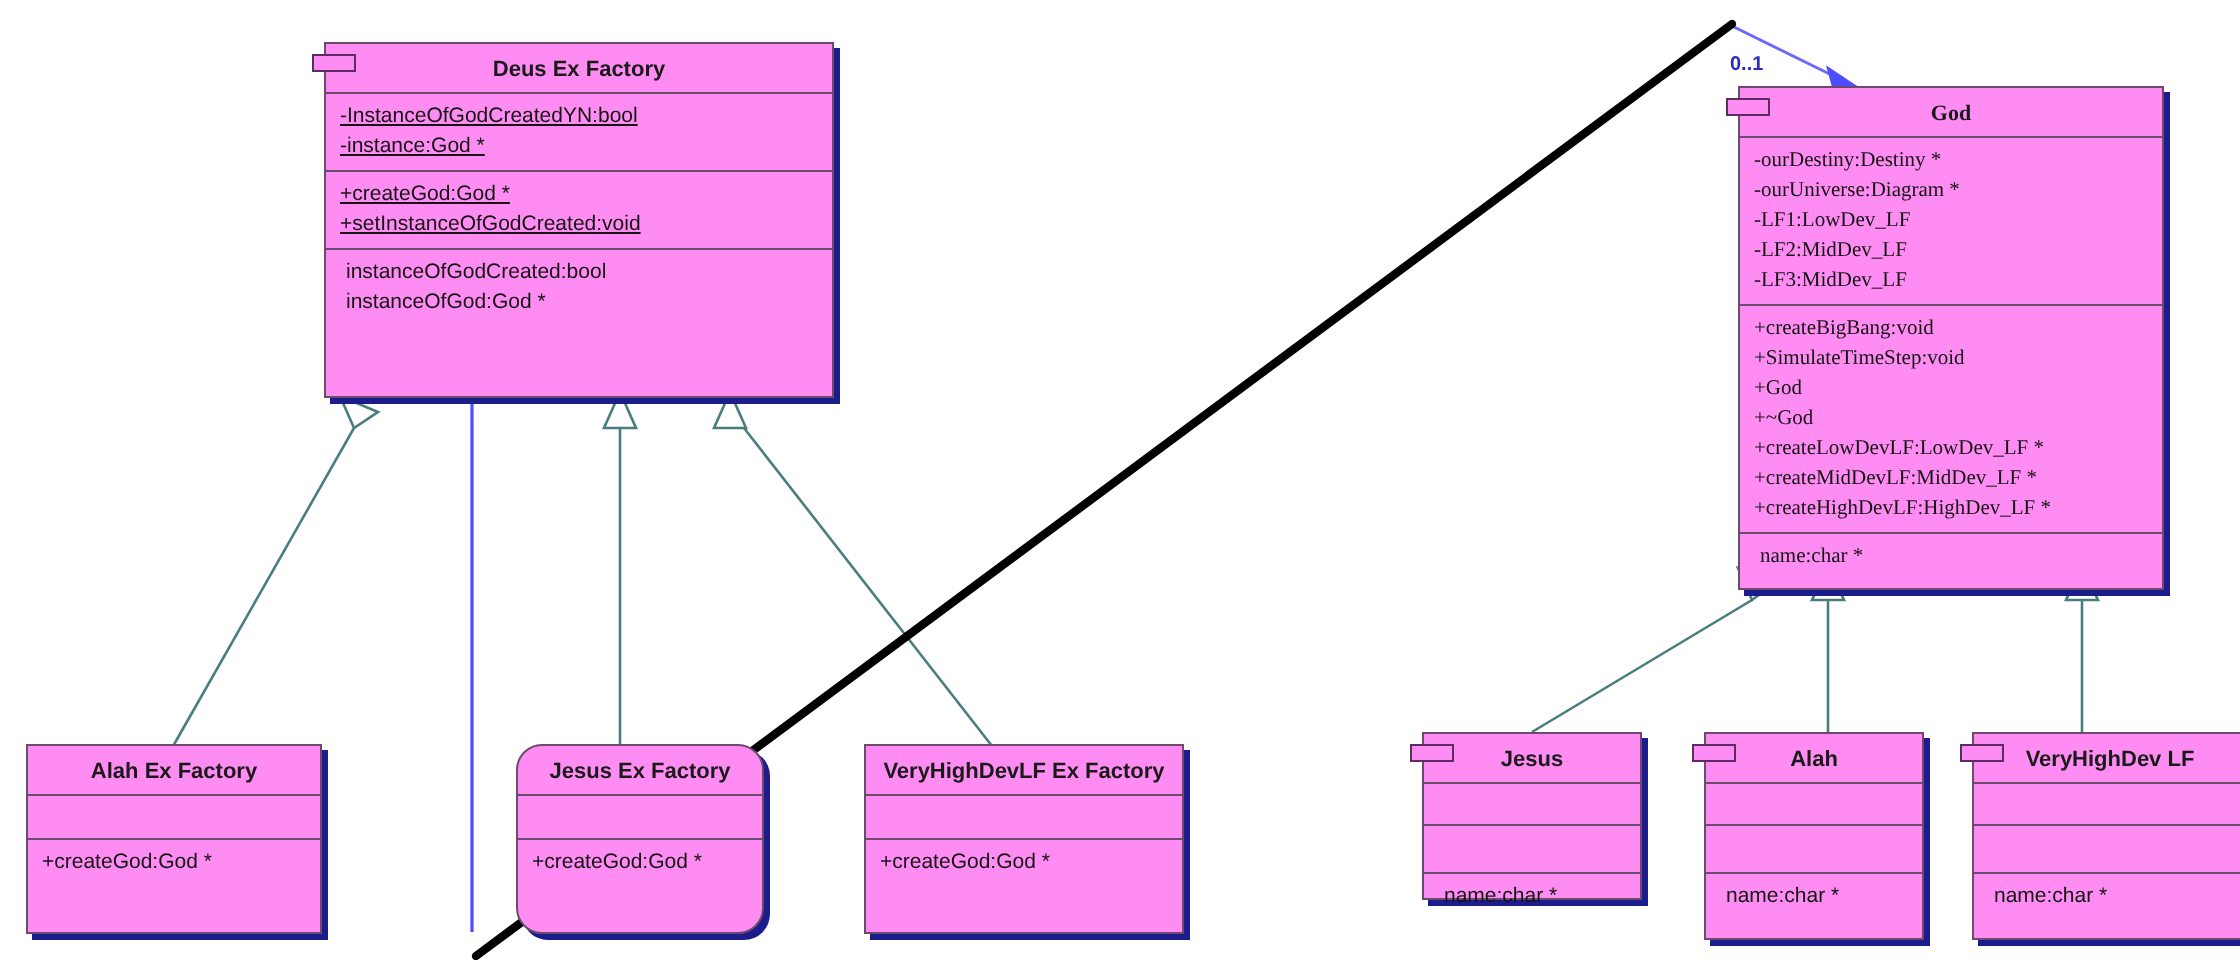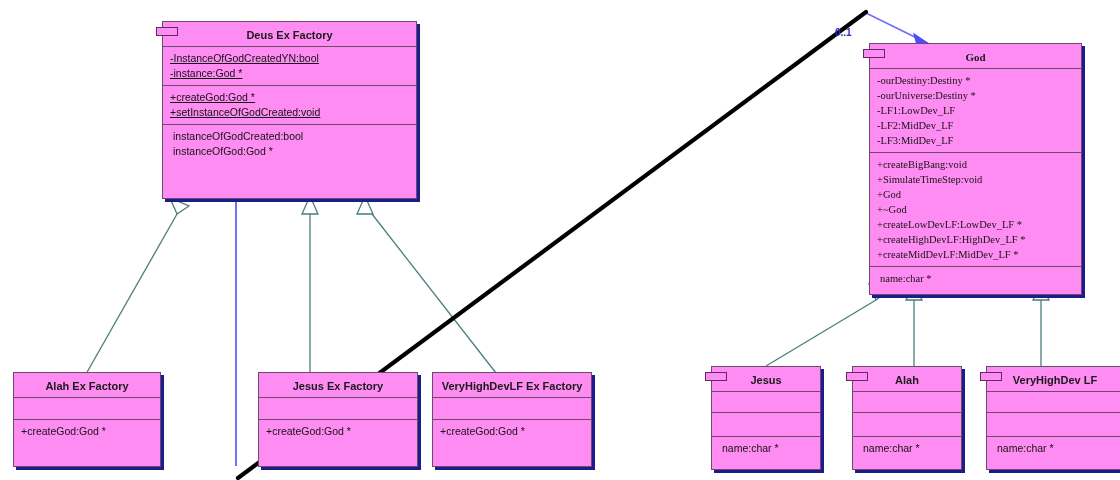--- a/index.html
+++ b/index.html
@@ -131,21 +131,21 @@
 
     <g>
       <line x1="236" y1="200" x2="236" y2="466" stroke="#4d4dff" stroke-width="1.6"></line>
       <line x1="866" y1="13" x2="929" y2="44" stroke="#6a6aff" stroke-width="1.4"></line>
       <polygon points="929,44 914,34 917,45" fill="#4d4dff" stroke="#4d4dff" stroke-width="1.2"></polygon>
     </g>
 
     <line x1="238" y1="478" x2="866" y2="12" stroke="#000000" stroke-width="4.2" stroke-linecap="round"></line>
   </svg>
 
-  <div class="mult-label" style="left:835px; top:27px;">0..1</div>
+  <div class="mult-label" style="left:865px; top:27px;">0..1</div>
 
   <div class="uml-class" style="left:162px; top:21px; width:255px; height:178px;">
     <div class="tab-icon"></div>
     <div class="uml-name">Deus Ex Factory</div>
 
     <div class="compartment">
       <div class="member underline">-InstanceOfGodCreatedYN:bool</div>
       <div class="member underline">-instance:God *</div>
     </div>
 
@@ -159,66 +159,66 @@
       <div class="member indent">instanceOfGod:God *</div>
     </div>
   </div>
 
   <div class="uml-class" style="left:869px; top:43px; width:213px; height:252px;font-family:Liberation Serif, serif;">
     <div class="tab-icon"></div>
     <div class="uml-name">God</div>
 
     <div class="compartment">
       <div class="member">-ourDestiny:Destiny *</div>
-      <div class="member">-ourUniverse:Destiny *</div>
+      <div class="member">-ourUniverse:Diagram *</div>
       <div class="member">-LF1:LowDev_LF</div>
       <div class="member">-LF2:MidDev_LF</div>
       <div class="member">-LF3:MidDev_LF</div>
     </div>
 
     <div class="compartment">
       <div class="member">+createBigBang:void</div>
       <div class="member">+SimulateTimeStep:void</div>
       <div class="member">+God</div>
       <div class="member">+~God</div>
       <div class="member">+createLowDevLF:LowDev_LF *</div>
+      <div class="member">+createMidDevLF:MidDev_LF *</div>
       <div class="member">+createHighDevLF:HighDev_LF *</div>
-      <div class="member">+createMidDevLF:MidDev_LF *</div>
     </div>
 
     <div class="compartment">
       <div class="member indent">name:char *</div>
     </div>
   </div>
 
   <div class="uml-class" style="left:13px; top:372px; width:148px; height:95px;">
     <div class="uml-name">Alah Ex Factory</div>
     <div class="compartment empty-comp"></div>
     <div class="compartment">
       <div class="member">+createGod:God *</div>
     </div>
   </div>
 
-  <div class="uml-class" style="left:258px; top:372px; width:160px; height:95px;">
+  <div class="uml-class" style="left:258px; top:372px; width:124px; height:95px;border-radius:13px;">
     <div class="uml-name">Jesus Ex Factory</div>
     <div class="compartment empty-comp"></div>
     <div class="compartment">
       <div class="member">+createGod:God *</div>
     </div>
   </div>
 
   <div class="uml-class" style="left:432px; top:372px; width:160px; height:95px;">
     <div class="uml-name">VeryHighDevLF Ex Factory</div>
     <div class="compartment empty-comp"></div>
     <div class="compartment">
       <div class="member">+createGod:God *</div>
     </div>
   </div>
 
-  <div class="uml-class" style="left:711px; top:366px; width:110px; height:104px;">
+  <div class="uml-class" style="left:711px; top:366px; width:110px; height:84px;">
     <div class="tab-icon"></div>
     <div class="uml-name">Jesus</div>
     <div class="compartment" style="height:21px;"></div>
     <div class="compartment" style="height:24px;"></div>
     <div class="compartment">
       <div class="member indent">name:char *</div>
     </div>
   </div>
 
   <div class="uml-class" style="left:852px; top:366px; width:110px; height:104px;">

